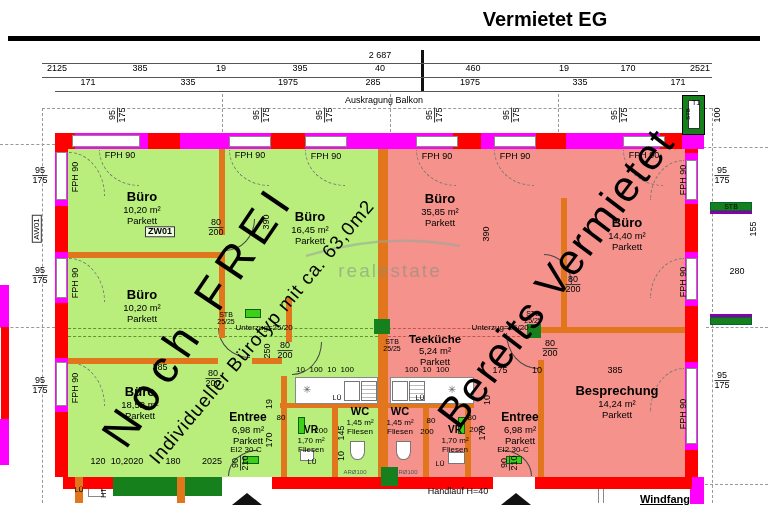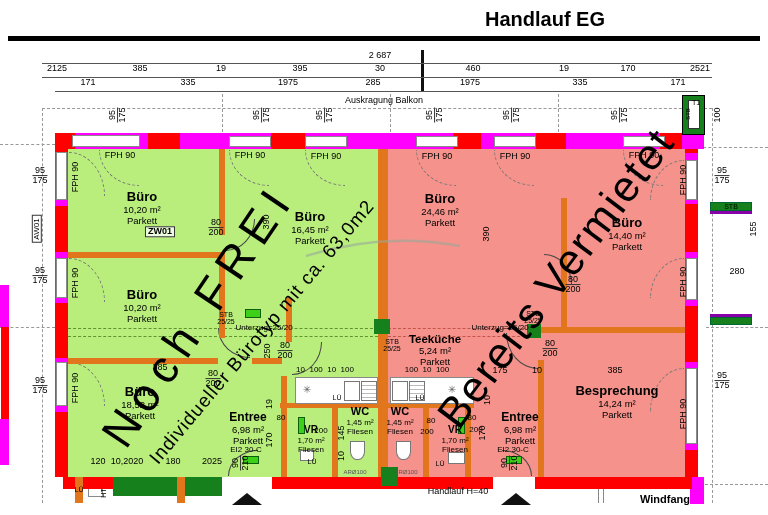--- a/index.html
+++ b/index.html
@@ -19,21 +19,21 @@
   .tri{position:absolute;width:0;height:0;border-left:15px solid transparent;border-right:15px solid transparent;border-bottom:12px solid #111;z-index:6;}
   .wm{position:absolute;z-index:5;white-space:nowrap;}
   #header-title{position:absolute;left:470px;top:8px;width:150px;text-align:center;font-weight:bold;font-size:20px;}
   #header-scale{position:absolute;left:650px;top:9px;width:100px;font-size:18px;}
 </style>
 </head>
 <body>
 
 <div id="canvas">
 
-  <div id="header-title">Handlauf EG</div>
+  <div id="header-title">Vermietet EG</div>
   <div class="w" style="left:8px;top:36px;width:752px;height:5px;background:#000;"></div>
   <div class="w" style="left:421px;top:50px;width:3px;height:42px;background:#111;"></div>
 
   <div class="dimline" style="left:42px;top:63px;width:670px;"></div>
   <div class="dimline" style="left:42px;top:77px;width:670px;"></div>
   <div class="dimline" style="left:55px;top:91px;width:643px;"></div>
   <div class="dash-v" style="left:222px;top:94px;height:38px;"></div>
   <div class="dash-v" style="left:390px;top:94px;height:38px;"></div>
   <div class="dash-v" style="left:558px;top:94px;height:38px;"></div>
 
@@ -168,20 +168,21 @@
 
   <div class="tri" style="left:232px;top:493px;"></div>
   <div class="tri" style="left:501px;top:493px;"></div>
   <div class="w" style="left:598px;top:482px;width:1px;height:21px;background:#888;"></div>
   <div class="w" style="left:603px;top:482px;width:1px;height:21px;background:#888;"></div>
   <div class="win" style="left:88px;top:484px;width:15px;height:13px;"></div>
 
   <svg class="wm" width="170" height="60" style="left:298px;top:222px;" viewBox="0 0 170 60">
     <path d="M8 34 Q 85 10 162 24" stroke="#9aa89a" stroke-width="2.5" fill="none" opacity="0.6"></path>
   </svg>
+  <div class="wm" style="left:390px;top:271px;transform:translate(-50%,-50%);font-size:19px;letter-spacing:2px;color:rgba(130,142,128,0.55);">realestate</div>
 
   <div class="room" style="left:97px;top:190px;width:90px;">
     <div class="rn">Büro</div>
     <div class="ra">10,20 m²</div>
     <div class="rf">Parkett</div>
   </div>
   <div class="room" style="left:97px;top:288px;width:90px;">
     <div class="rn">Büro</div>
     <div class="ra">10,20 m²</div>
     <div class="rf">Parkett</div>
@@ -191,21 +192,21 @@
     <div class="ra">18,52 m²</div>
     <div class="rf">Parkett</div>
   </div>
   <div class="room" style="left:263px;top:210px;width:94px;">
     <div class="rn">Büro</div>
     <div class="ra">16,45 m²</div>
     <div class="rf">Parkett</div>
   </div>
   <div class="room" style="left:393px;top:192px;width:94px;">
     <div class="rn">Büro</div>
-    <div class="ra">24,46 m²</div>
+    <div class="ra">35,85 m²</div>
     <div class="rf">Parkett</div>
   </div>
   <div class="room" style="left:580px;top:216px;width:94px;">
     <div class="rn">Büro</div>
     <div class="ra">14,40 m²</div>
     <div class="rf">Parkett</div>
   </div>
   <div class="room" style="left:390px;top:333px;width:90px;">
     <div class="rn" style="font-size:11.5px;">Teeküche</div>
     <div class="ra">5,24 m²</div>
@@ -240,34 +241,34 @@
     <div class="rn" style="font-size:12px;">Entree</div>
     <div class="ra">6,98 m²</div>
     <div class="rf">Parkett</div>
   </div>
   <div class="room" style="left:566px;top:384px;width:102px;">
     <div class="rn">Besprechung</div>
     <div class="ra">14,24 m²</div>
     <div class="rf">Parkett</div>
   </div>
   <div class="room" style="left:634px;top:493px;width:62px;">
-    <div class="rn" style="font-size:11px;">Windfang</div>
+    <div class="rn" style="font-size:11px;text-decoration:underline;">Windfang</div>
   </div>
 
   <div class="overlay" style="left:198px;top:315px;transform:translate(-50%,-50%) rotate(-56deg);font-size:46px;letter-spacing:9px;">Noch FREI</div>
   <div class="overlay" style="left:262px;top:332px;transform:translate(-50%,-50%) rotate(-50deg);font-size:19px;letter-spacing:1px;">Individueller Bürotyp mit ca. 63,0m2</div>
   <div class="overlay" style="left:556px;top:278px;transform:translate(-50%,-50%) rotate(-53deg);font-size:43px;letter-spacing:2px;">Bereits Vermietet</div>
 
   <div id="ann">
       <div class="ann" style="left: 380px; top: 56px; font-size: 9px; transform: translate(-50%, -50%);">2 687</div>
       <div class="ann" style="left: 57px; top: 69px; font-size: 9px; transform: translate(-50%, -50%);">2125</div>
       <div class="ann" style="left: 140px; top: 69px; font-size: 9px; transform: translate(-50%, -50%);">385</div>
       <div class="ann" style="left: 221px; top: 69px; font-size: 9px; transform: translate(-50%, -50%);">19</div>
       <div class="ann" style="left: 300px; top: 69px; font-size: 9px; transform: translate(-50%, -50%);">395</div>
-      <div class="ann" style="left: 380px; top: 69px; font-size: 9px; transform: translate(-50%, -50%);">30</div>
+      <div class="ann" style="left: 380px; top: 69px; font-size: 9px; transform: translate(-50%, -50%);">40</div>
       <div class="ann" style="left: 473px; top: 69px; font-size: 9px; transform: translate(-50%, -50%);">460</div>
       <div class="ann" style="left: 564px; top: 69px; font-size: 9px; transform: translate(-50%, -50%);">19</div>
       <div class="ann" style="left: 628px; top: 69px; font-size: 9px; transform: translate(-50%, -50%);">170</div>
       <div class="ann" style="left: 700px; top: 69px; font-size: 9px; transform: translate(-50%, -50%);">2521</div>
       <div class="ann" style="left: 88px; top: 83px; font-size: 9px; transform: translate(-50%, -50%);">171</div>
       <div class="ann" style="left: 188px; top: 83px; font-size: 9px; transform: translate(-50%, -50%);">335</div>
       <div class="ann" style="left: 288px; top: 83px; font-size: 9px; transform: translate(-50%, -50%);">1975</div>
       <div class="ann" style="left: 373px; top: 83px; font-size: 9px; transform: translate(-50%, -50%);">285</div>
       <div class="ann" style="left: 470px; top: 83px; font-size: 9px; transform: translate(-50%, -50%);">1975</div>
       <div class="ann" style="left: 580px; top: 83px; font-size: 9px; transform: translate(-50%, -50%);">335</div>

